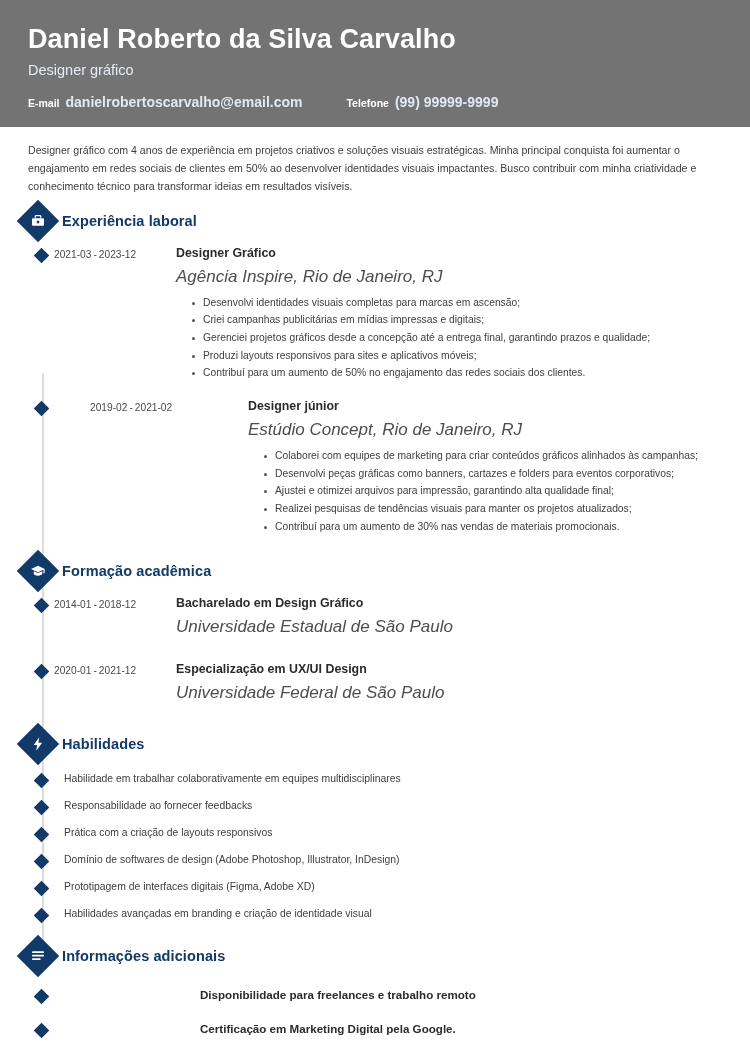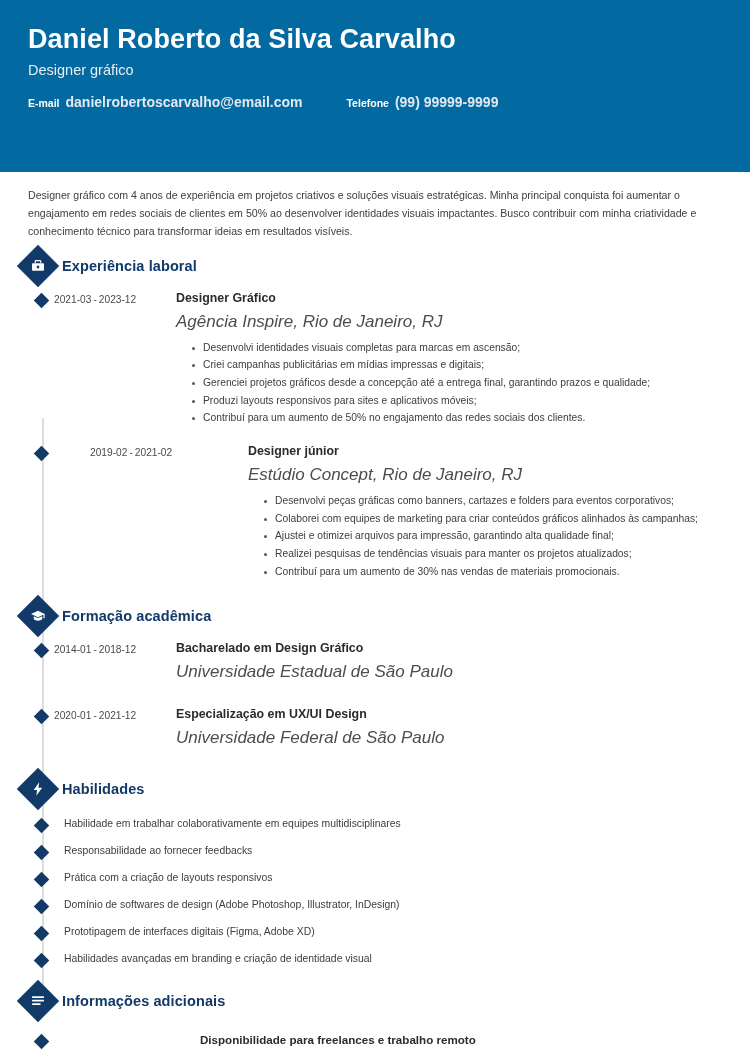--- a/index.html
+++ b/index.html
@@ -10,23 +10,23 @@
   body {
     width: 750px; height: 1061px;
     font-family: "Liberation Sans", sans-serif;
     color: #3a3a3a;
     overflow: hidden;
     position: relative;
   }
 
   
   .header {
-    background: #0369a1;
+    background: #737373;
     padding: 24px 28px 20px 28px;
-    height: 172px;
+    height: 127px;
   }
   .full-name {
     color: #ffffff;
     font-size: 27px;
     font-weight: bold;
     letter-spacing: 0.1px;
     margin: 0 0 8px 0;
     line-height: 1.12;
   }
   .job-title {
@@ -249,22 +249,22 @@
       <div class="bullet-col">
           <div class="sm-diamond"></div>
         </div>
       <div class="date-col">
         <span>2019-02</span><span class="date-sep">-</span><span>2021-02</span>
       </div>
       <div class="detail-col">
         <div class="entry-title">Designer júnior</div>
         <div class="entry-org">Estúdio Concept, Rio de Janeiro, RJ</div>
         <ul class="duties">
+          <li>Colaborei com equipes de marketing para criar conteúdos gráficos alinhados às campanhas;</li>
           <li>Desenvolvi peças gráficas como banners, cartazes e folders para eventos corporativos;</li>
-          <li>Colaborei com equipes de marketing para criar conteúdos gráficos alinhados às campanhas;</li>
           <li>Ajustei e otimizei arquivos para impressão, garantindo alta qualidade final;</li>
           <li>Realizei pesquisas de tendências visuais para manter os projetos atualizados;</li>
           <li>Contribuí para um aumento de 30% nas vendas de materiais promocionais.</li>
         </ul>
       </div>
     </div>
   </div>
 
   <div class="section sec-edu">
     <div class="section-head">

